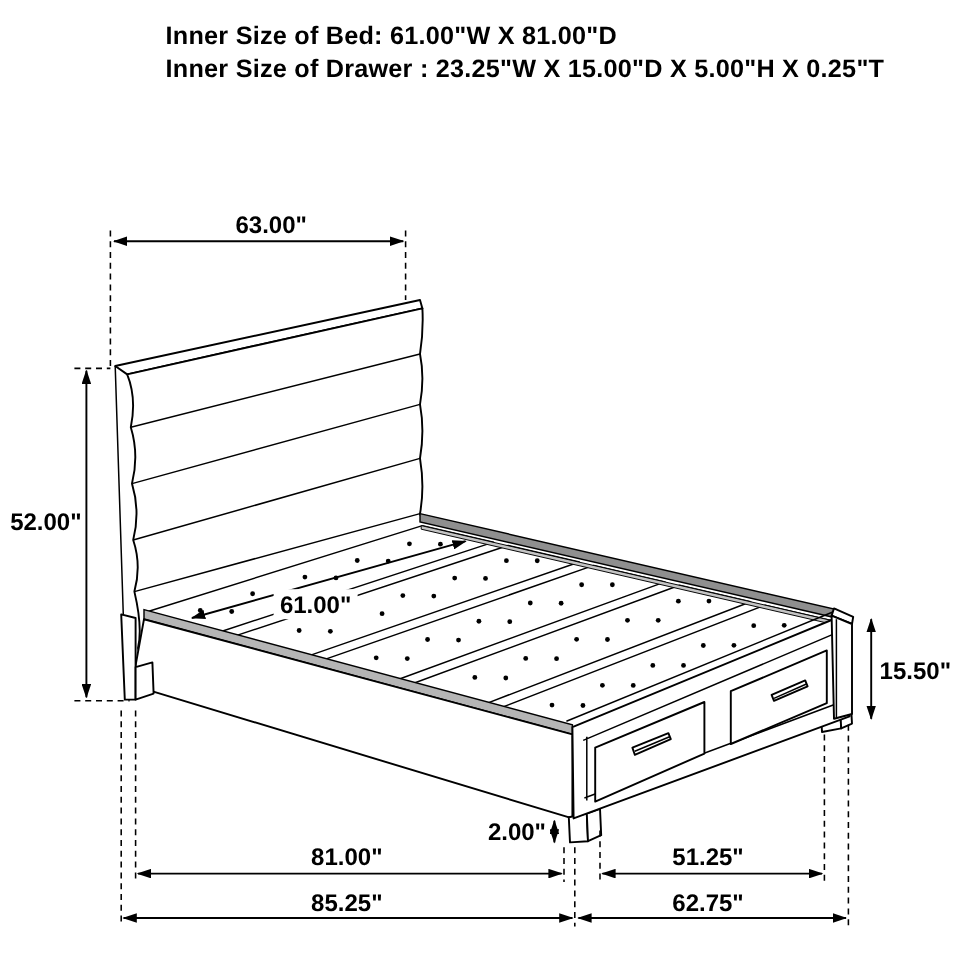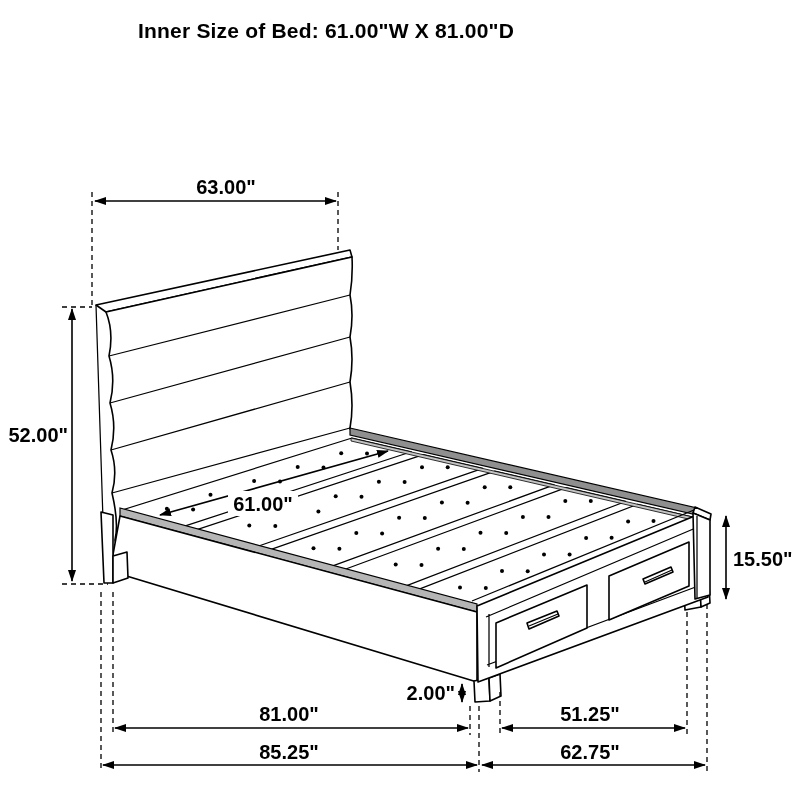--- a/index.html
+++ b/index.html
@@ -14,20 +14,21 @@
   .dash{stroke:#000;stroke-width:1.3;fill:none;stroke-dasharray:5 4;}
   .dim-label{font-family:"Liberation Sans",sans-serif;font-size:20px;font-weight:bold;fill:#000;}
 </style>
 </head>
 <body>
 
 <div id="stage">
 
   <div id="header">
     <div>Inner Size of Bed: 61.00"W X 81.00"D</div>
+    <div>Inner Size of Drawer : 23.25"W X 15.00"D X 5.00"H X 0.25"T</div>
   </div>
 
   <svg width="800" height="800" viewBox="0 0 800 800">
     <defs>
       <marker id="arr" viewBox="0 0 12 8" refX="11" refY="4" markerWidth="12" markerHeight="8" markerUnits="userSpaceOnUse" orient="auto-start-reverse">
         <path d="M0,0 L12,4 L0,8 Z" fill="#000"></path>
       </marker>
     </defs>
 
     <g>

